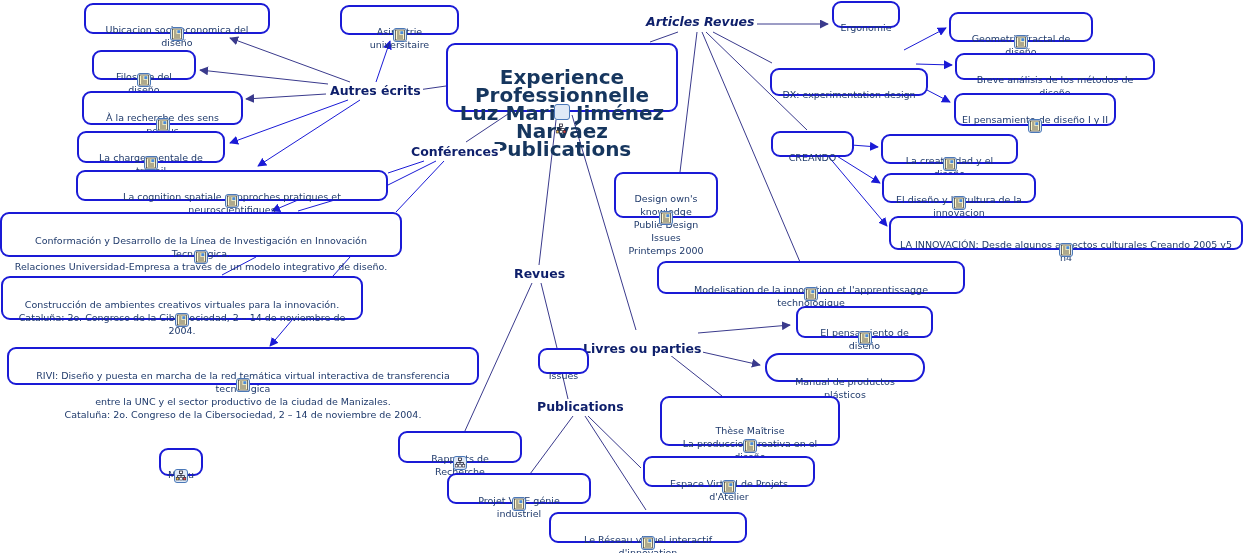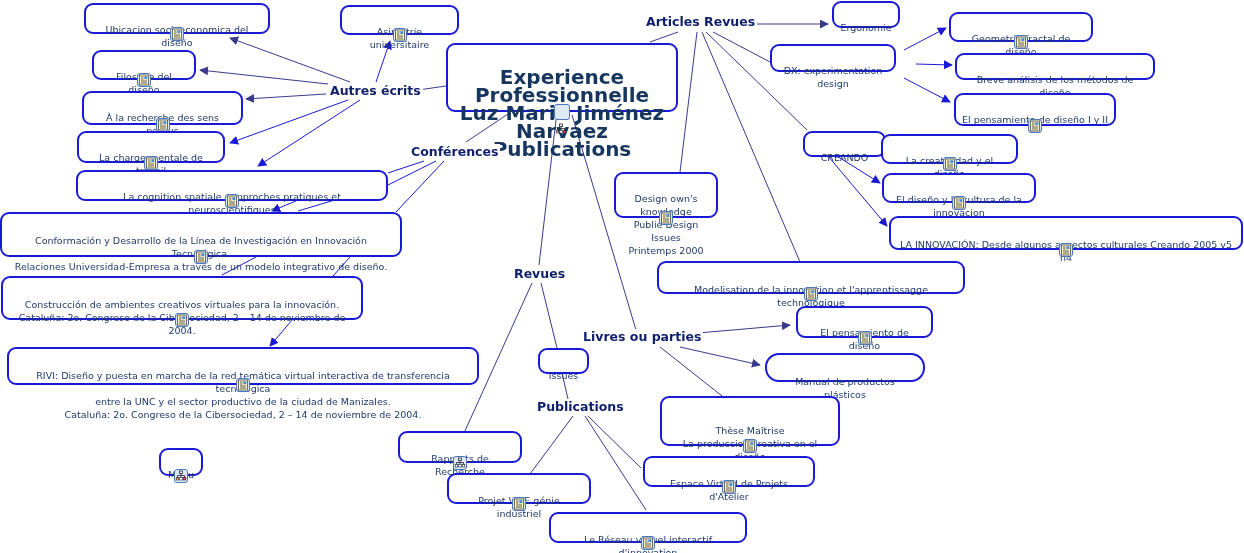--- a/index.html
+++ b/index.html
@@ -90,23 +90,23 @@
         <path d="M6 3.5v2M2.5 5.5h7M2.5 5.5v2M6 5.5v2M9.5 5.5v2" stroke="#223" stroke-width=".8"></path>
         <rect x="1.2" y="7.5" width="2.6" height="2.5" fill="#f2c14e" stroke="#223" stroke-width=".6"></rect>
         <rect x="4.7" y="7.5" width="2.6" height="2.5" fill="#fff" stroke="#223" stroke-width=".6"></rect>
         <rect x="8.2" y="7.5" width="2.6" height="2.5" fill="#e44" stroke="#223" stroke-width=".6"></rect>
       </svg>
   </span>
 </div>
 
 <div class="hub" style="left:328px;top:83px;">Autres écrits</div>
 <div class="hub" style="left:409px;top:144px;">Conférences</div>
-<div class="hub" style="left:644px;top:14px;">Articles Revues</div>
+<div class="hub" style="left:644px;top:14px;font-style:italic;">Articles Revues</div>
 <div class="hub" style="left:512px;top:266px;">Revues</div>
-<div class="hub" style="left:581px;top:329px;">Livres ou parties</div>
+<div class="hub" style="left:581px;top:341px;">Livres ou parties</div>
 <div class="hub" style="left:535px;top:399px;">Publications</div>
 
 <div class="box" style="left:84px;top:3px;width:186px;height:31px;">
   <span>Ubicacion socioeconomica del diseño</span>
   <span class="ico"><svg viewBox="0 0 12 12">
         <rect x="1.5" y="1" width="9" height="10" fill="#fff7c8" stroke="#333" stroke-width=".7"></rect>
         <path d="M3 3h2.5M3 5h2.5M3 7h6M3 9h6" stroke="#333" stroke-width=".8"></path>
         <rect x="6.3" y="2.2" width="3" height="3" fill="#4a8ad8"></rect>
       </svg></span>
 </div>
@@ -176,21 +176,21 @@
   <span class="ico"><svg viewBox="0 0 12 12">
         <rect x="1.5" y="1" width="9" height="10" fill="#fff7c8" stroke="#333" stroke-width=".7"></rect>
         <path d="M3 3h2.5M3 5h2.5M3 7h6M3 9h6" stroke="#333" stroke-width=".8"></path>
         <rect x="6.3" y="2.2" width="3" height="3" fill="#4a8ad8"></rect>
       </svg></span>
 </div>
 
 <div class="box" style="left:832px;top:1px;width:68px;height:27px;">
   <span>Ergonomie</span>
 </div>
-<div class="box" style="left:770px;top:44px;width:126px;height:28px;">
+<div class="box" style="left:770px;top:68px;width:158px;height:28px;">
   <span>DX: experimentation design</span>
 </div>
 <div class="box" style="left:949px;top:12px;width:144px;height:30px;">
   <span>Geometria fractal de diseño</span>
   <span class="ico"><svg viewBox="0 0 12 12">
         <rect x="1.5" y="1" width="9" height="10" fill="#fff7c8" stroke="#333" stroke-width=".7"></rect>
         <path d="M3 3h2.5M3 5h2.5M3 7h6M3 9h6" stroke="#333" stroke-width=".8"></path>
         <rect x="6.3" y="2.2" width="3" height="3" fill="#4a8ad8"></rect>
       </svg></span>
 </div>
@@ -198,21 +198,21 @@
   <span>Breve análisis de los métodos de diseño</span>
 </div>
 <div class="box" style="left:954px;top:93px;width:162px;height:33px;">
   <span>El pensamiento de diseño I y II</span>
   <span class="ico"><svg viewBox="0 0 12 12">
         <rect x="1.5" y="1" width="9" height="10" fill="#fff7c8" stroke="#333" stroke-width=".7"></rect>
         <path d="M3 3h2.5M3 5h2.5M3 7h6M3 9h6" stroke="#333" stroke-width=".8"></path>
         <rect x="6.3" y="2.2" width="3" height="3" fill="#4a8ad8"></rect>
       </svg></span>
 </div>
-<div class="box" style="left:771px;top:131px;width:83px;height:26px;margin-left:32px;">
+<div class="box" style="left:771px;top:131px;width:83px;height:26px;">
   <span>CREANDO</span>
 </div>
 <div class="box" style="left:881px;top:134px;width:137px;height:30px;">
   <span>La creatividad y el diseño</span>
   <span class="ico"><svg viewBox="0 0 12 12">
         <rect x="1.5" y="1" width="9" height="10" fill="#fff7c8" stroke="#333" stroke-width=".7"></rect>
         <path d="M3 3h2.5M3 5h2.5M3 7h6M3 9h6" stroke="#333" stroke-width=".8"></path>
         <rect x="6.3" y="2.2" width="3" height="3" fill="#4a8ad8"></rect>
       </svg></span>
 </div>

